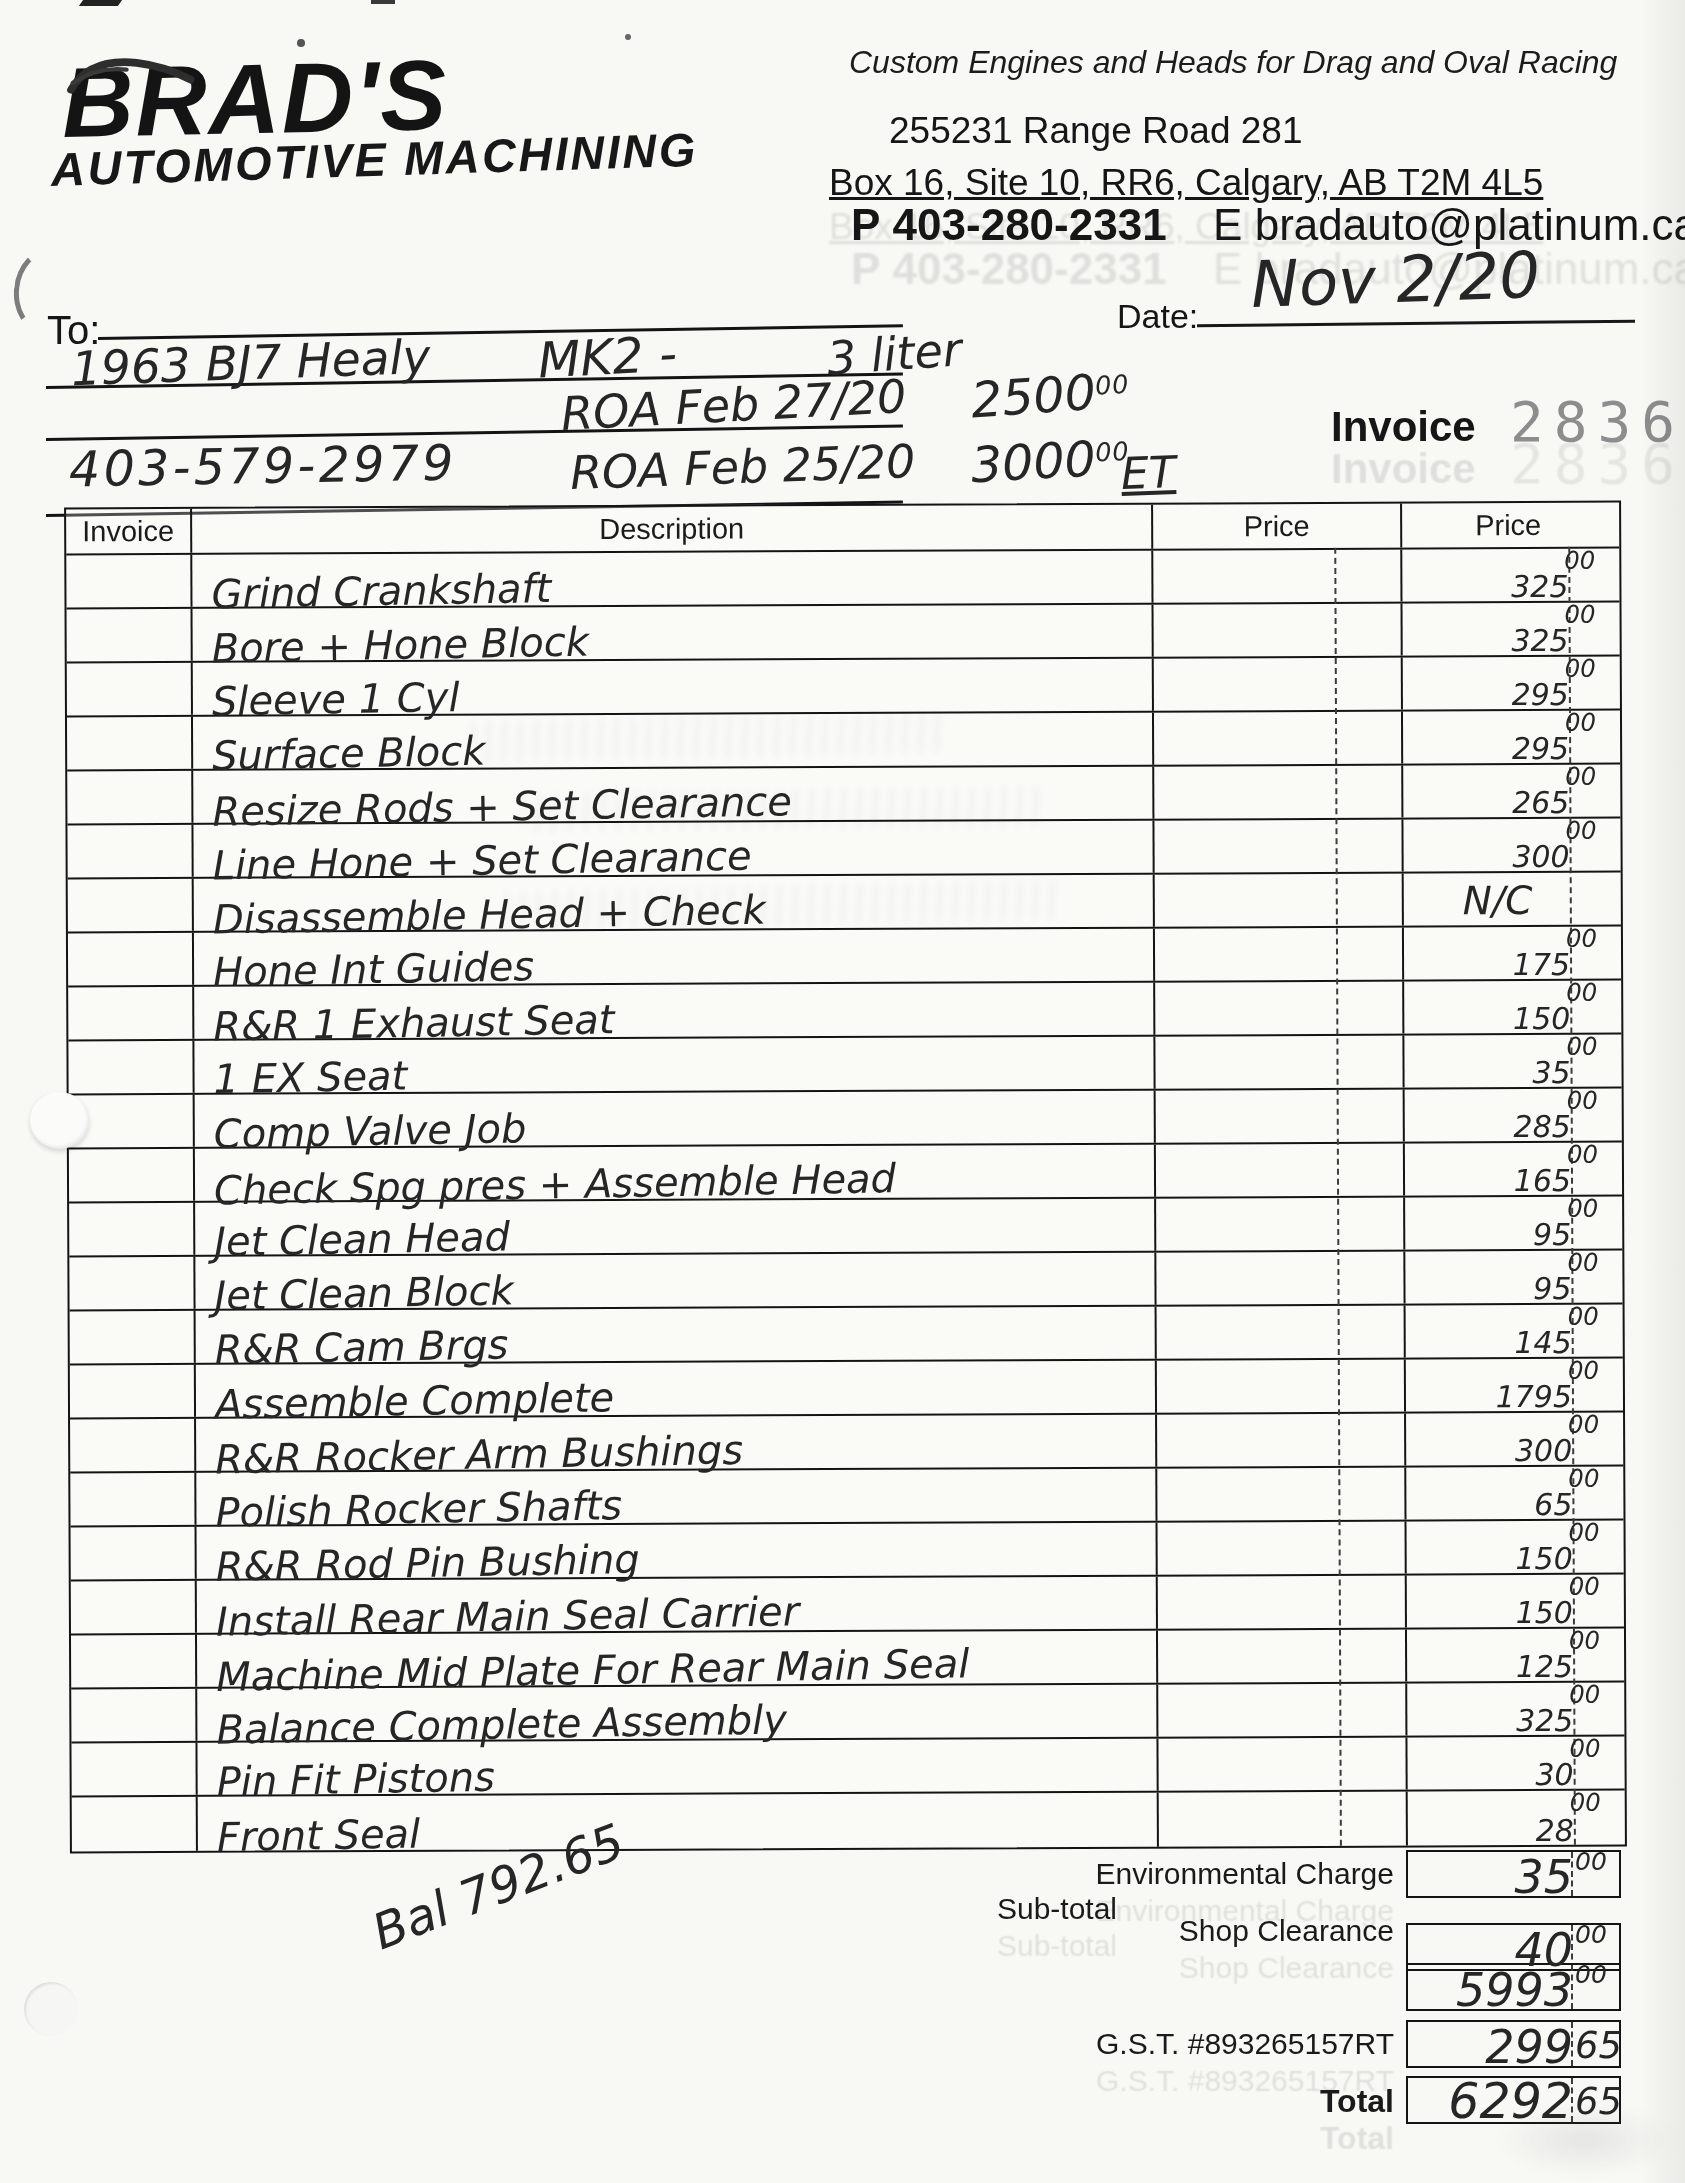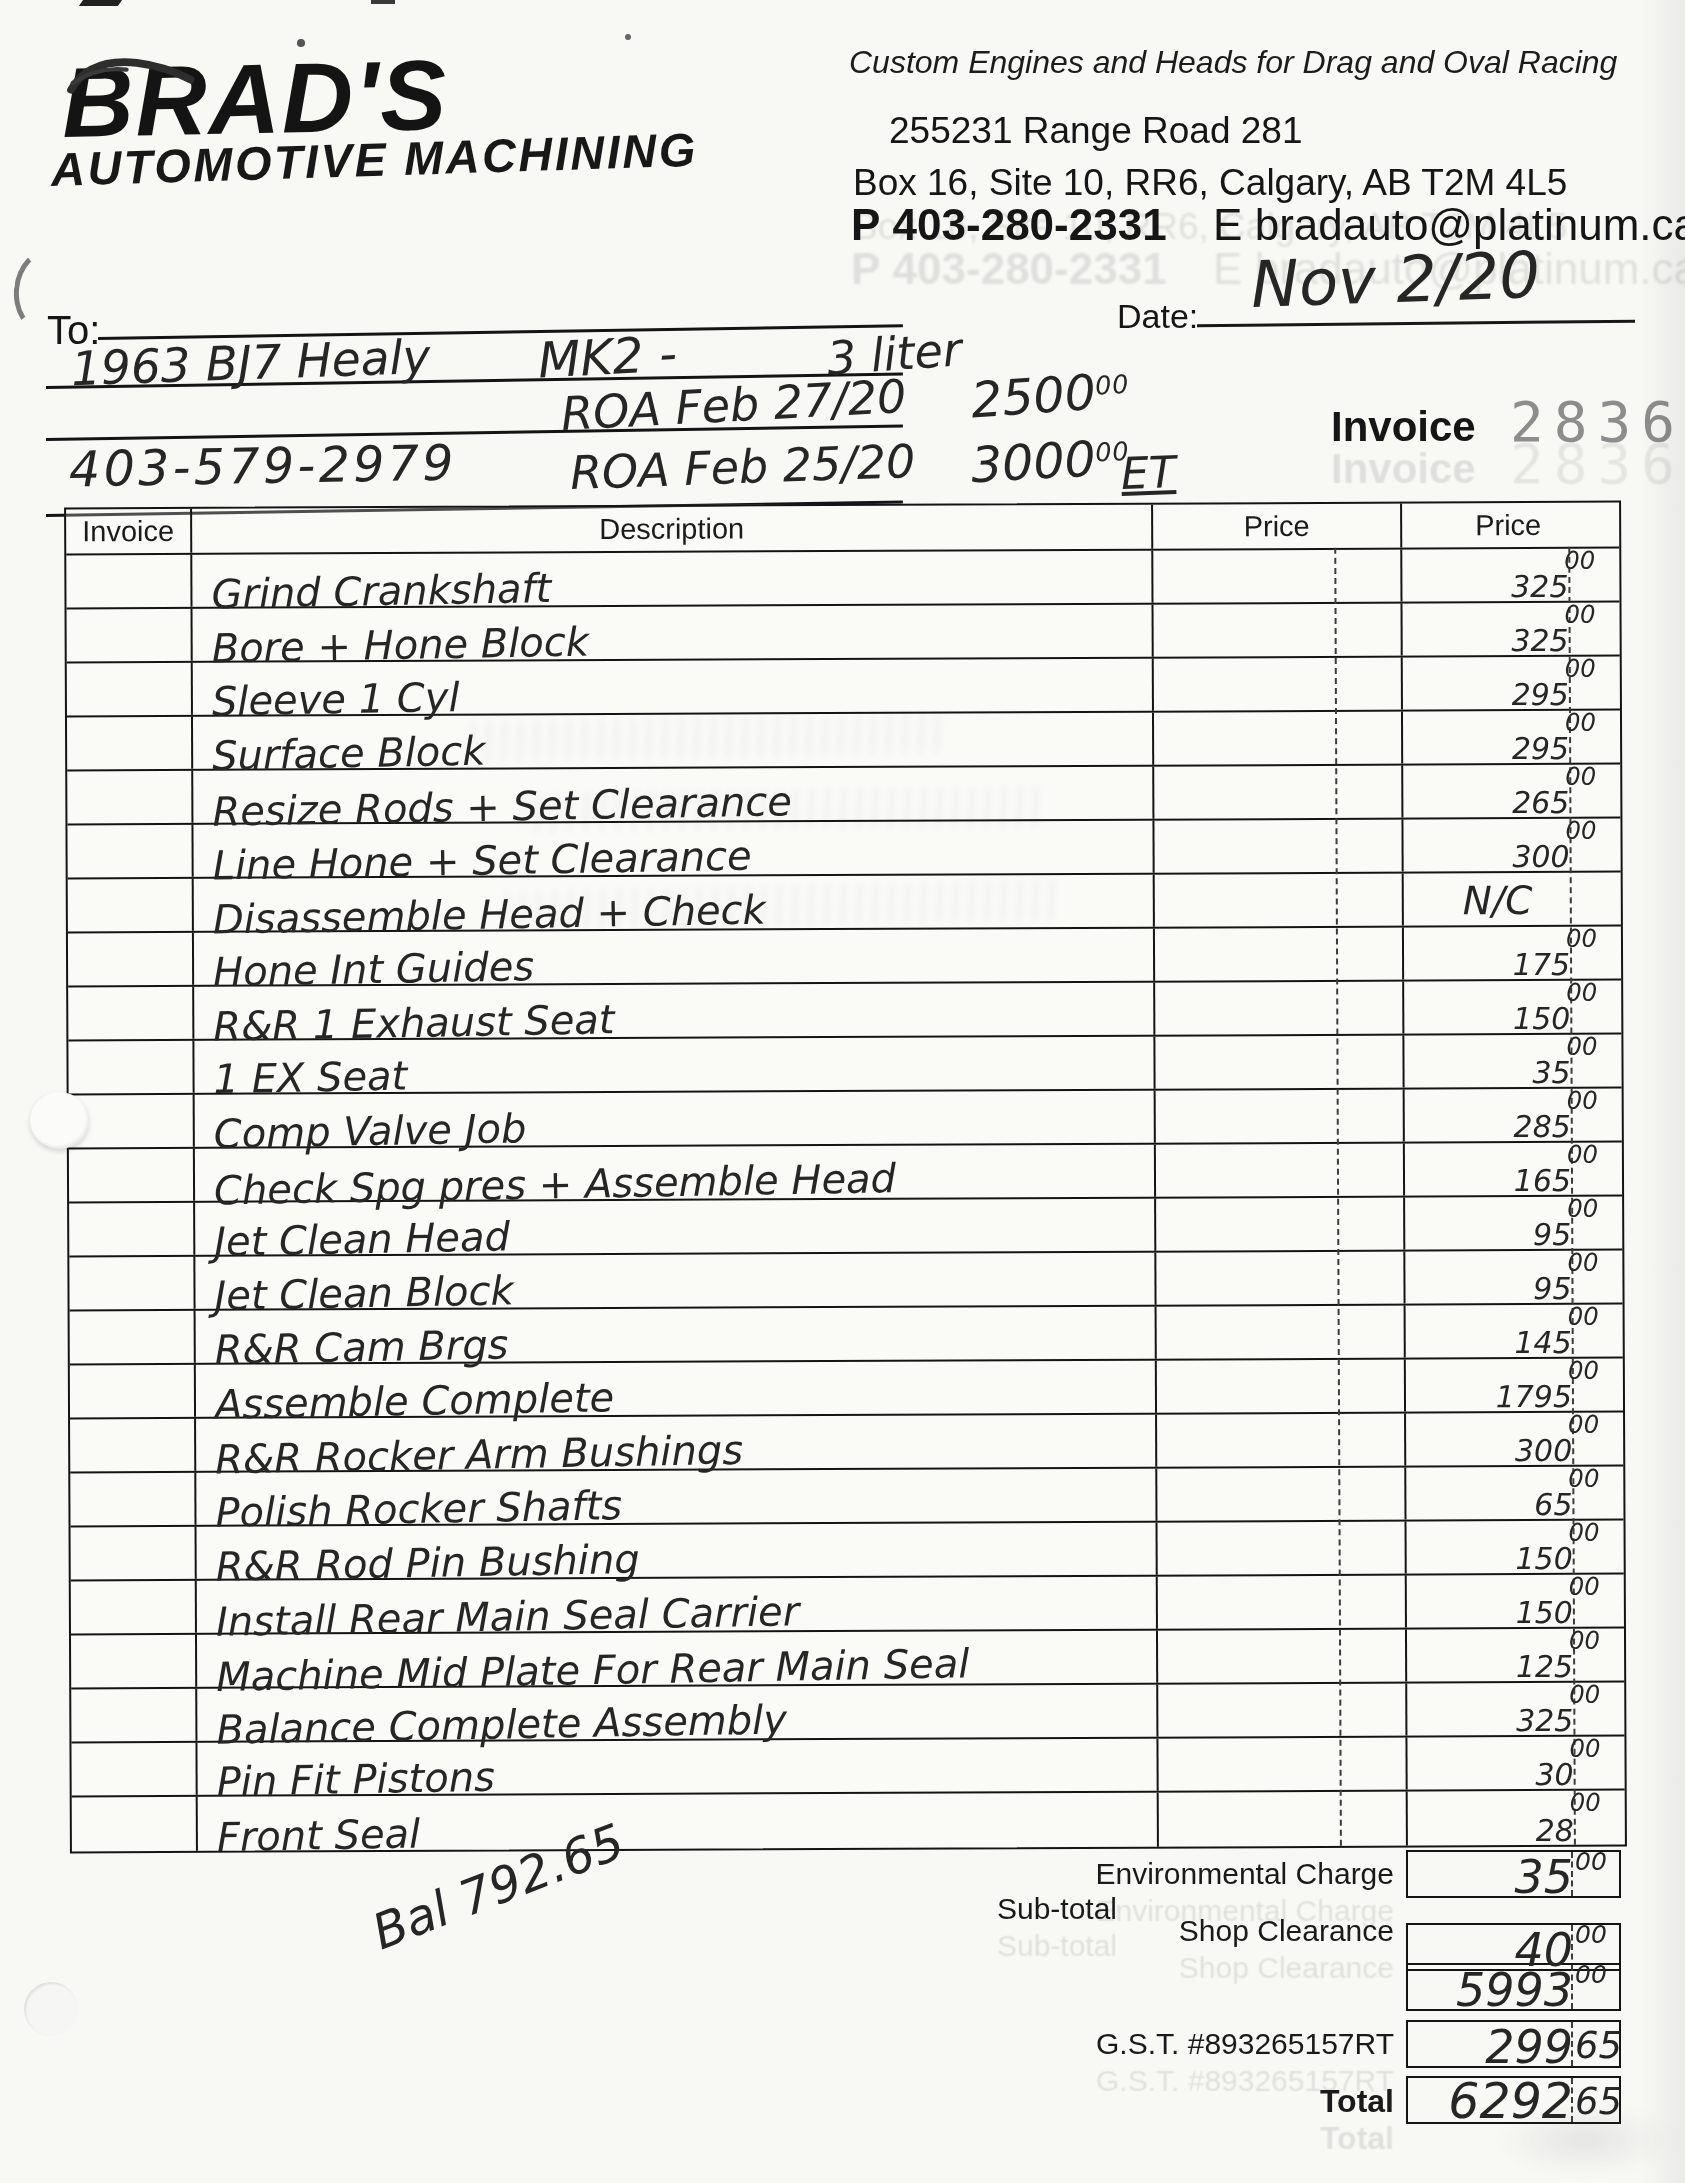--- a/index.html
+++ b/index.html
@@ -10,21 +10,21 @@
   .abs{position:absolute;}
 
   
   .brand1{left:62px;top:42px;font-size:99px;font-weight:bold;font-style:italic;
           letter-spacing:1.7px;color:#141414;transform:rotate(-1.2deg);white-space:nowrap;}
   .brand2{left:51px;top:142px;font-size:47px;font-weight:bold;font-style:italic;
           letter-spacing:2.5px;color:#181818;transform:rotate(-1.8deg);transform-origin:left center;white-space:nowrap;}
   .scribble{left:64px;top:46px;width:169px;height:59px;}
   .tagline{left:849px;top:44px;font-size:32px;font-style:italic;color:#1c1c1c;white-space:nowrap;}
   .addr1{left:853px;top:110px;font-size:37px;white-space:nowrap;margin-left:36px;}
-  .addr2{left:853px;top:162px;font-size:37px;white-space:nowrap;text-shadow:0 44px 2.5px rgba(0,0,0,0.10);}
+  .addr2{left:829px;top:162px;font-size:37px;white-space:nowrap;text-shadow:0 44px 2.5px rgba(0,0,0,0.10);text-decoration:underline;}
   .contact{left:851px;top:200px;font-size:44px;white-space:nowrap;text-shadow:0 44px 2.5px rgba(0,0,0,0.10);}
   .contact .b{font-weight:bold;}
   .contact .sp{display:inline-block;width:22px;}
 
   
   .date-label{left:1117px;top:297px;font-size:34px;}
   .date-line{left:1197px;top:322px;width:438px;height:3.4px;background:#181818;transform:rotate(-0.6deg);}
   .date-hw{left:1251px;top:243px;font-size:64px;transform:rotate(-2deg);}
   .invoice-label{left:1331px;top:403px;font-size:42px;font-weight:bold;text-shadow:0 42px 1.7px rgba(0,0,0,0.10);}
   .invoice-number{left:1510px;top:389px;font-size:56px;color:#8d8d8d;font-family:"DejaVu Sans Mono",monospace;

